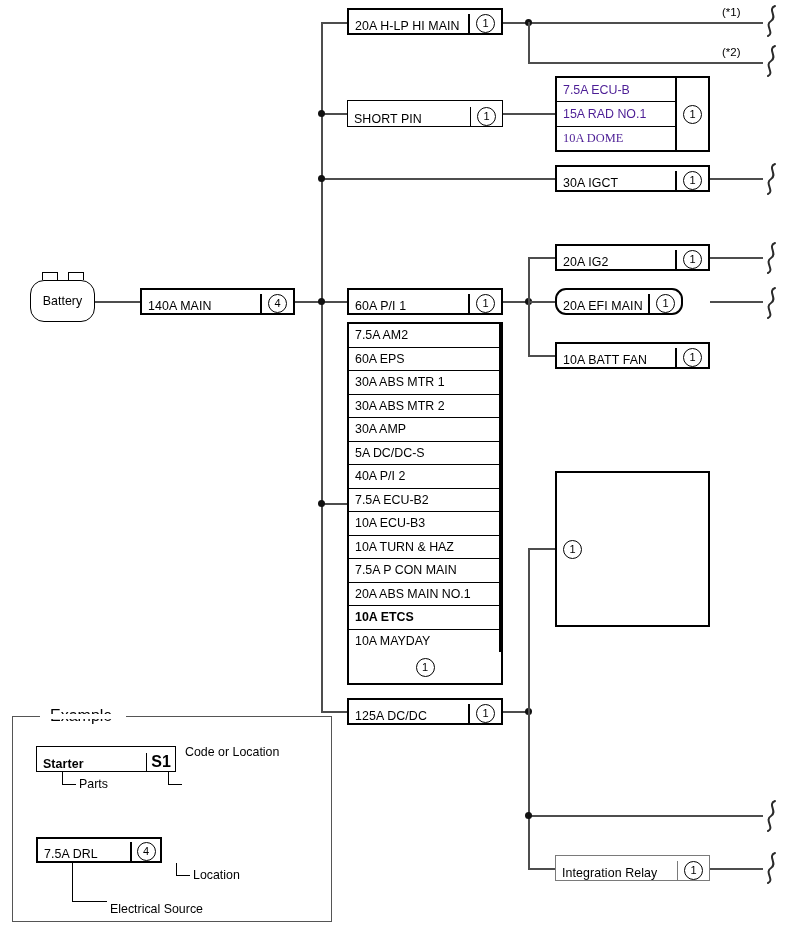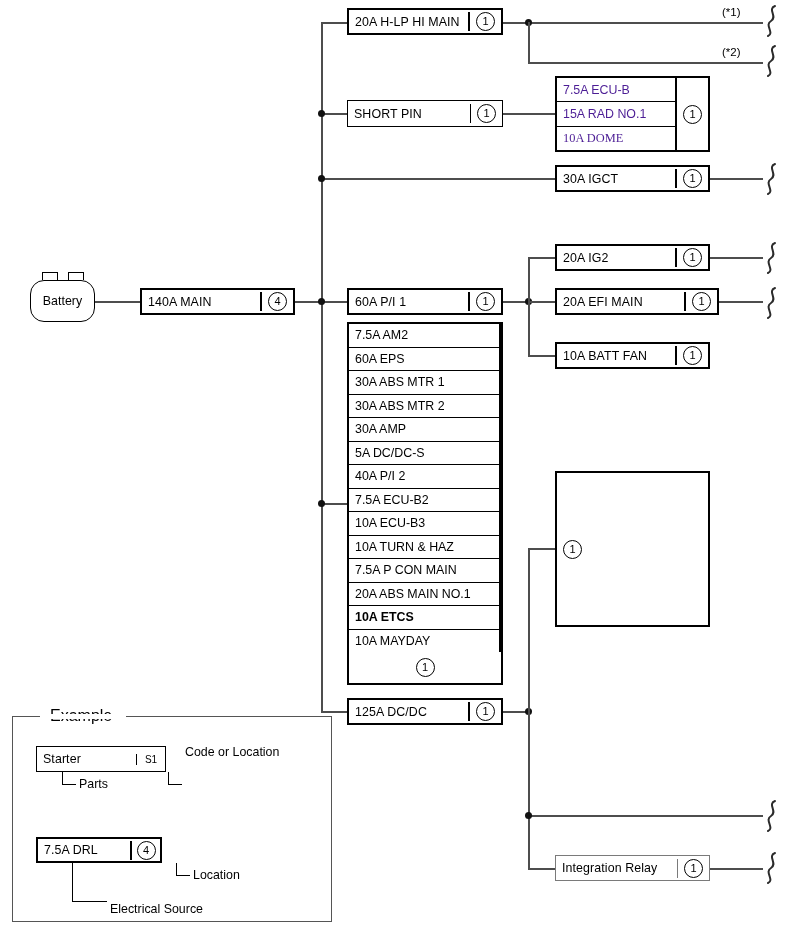--- a/index.html
+++ b/index.html
@@ -23,21 +23,21 @@
     position:absolute;width:7px;height:7px;border-radius:50%;
     background:#111111;
   }
   
   .fbox{
     position:absolute;
     box-sizing:border-box;
     border:2.4px solid #000;
     background:#fff;
     display:flex;
-    align-items:center;
+    align-items:flex-end;
   }
   .fbox .lbl{
     flex:1 1 auto;
     display:flex;align-items:center;
     padding-left:6px;
     font-size:12.4px;
     color:#000;
     letter-spacing:.1px;
     white-space:nowrap;
   }
@@ -275,21 +275,21 @@
       <span class="circnum">1</span>
     </span>
   </div>
 
   <div class="fbox" style="left:555px;top:244px;width:155px;height:27px;">
     <span class="lbl">20A IG2</span>
     <span class="loc">
       <span class="circnum">1</span>
     </span>
   </div>
-  <div class="fbox" style="left:555px;top:288px;width:164px;height:27px;">
+  <div class="fbox" style="left:555px;top:288px;width:128px;height:27px;border-radius:11px;">
     <span class="lbl">20A EFI MAIN</span>
     <span class="loc">
       <span class="circnum">1</span>
     </span>
   </div>
   <div class="fbox" style="left:555px;top:342px;width:155px;height:27px;">
     <span class="lbl">10A BATT FAN</span>
     <span class="loc">
       <span class="circnum">1</span>
     </span>
@@ -338,23 +338,23 @@
   </div>
 
   <div class="note" style="left:722px;top:6px;">(*1)</div>
   <div class="note" style="left:722px;top:46px;">(*2)</div>
 
   <div class="legend" style="left:12px;top:716px;width:320px;height:206px;"></div>
   <div class="legend-title" style="left:43px;top:707px;">Example</div>
 
   <div style="position:absolute;left:40px;top:714px;width:86px;height:5px;background:#fff;"></div>
 
-  <div class="fbox plain" style="left:36px;top:746px;width:130px;height:26px;">
+  <div class="fbox plain" style="left:36px;top:746px;width:140px;height:26px;font-weight:bold;">
     <span class="lbl">Starter</span>
-    <span class="loc" style="flex:0 0 28px;font-size:10px;">
+    <span class="loc" style="flex:0 0 28px;font-size:16px;">
       <span>S1</span>
     </span>
   </div>
   <div class="lead v" style="left:62px;top:772px;height:12px;"></div>
   <div class="lead h" style="left:62px;top:784px;width:14px;"></div>
   <div class="legend-cap" style="left:79px;top:777px;text-align:center;">Parts</div>
   <div class="lead v" style="left:168px;top:772px;height:12px;"></div>
   <div class="lead h" style="left:168px;top:784px;width:14px;"></div>
   <div class="legend-cap" style="left:185px;top:745px;">Code or Location</div>
 

